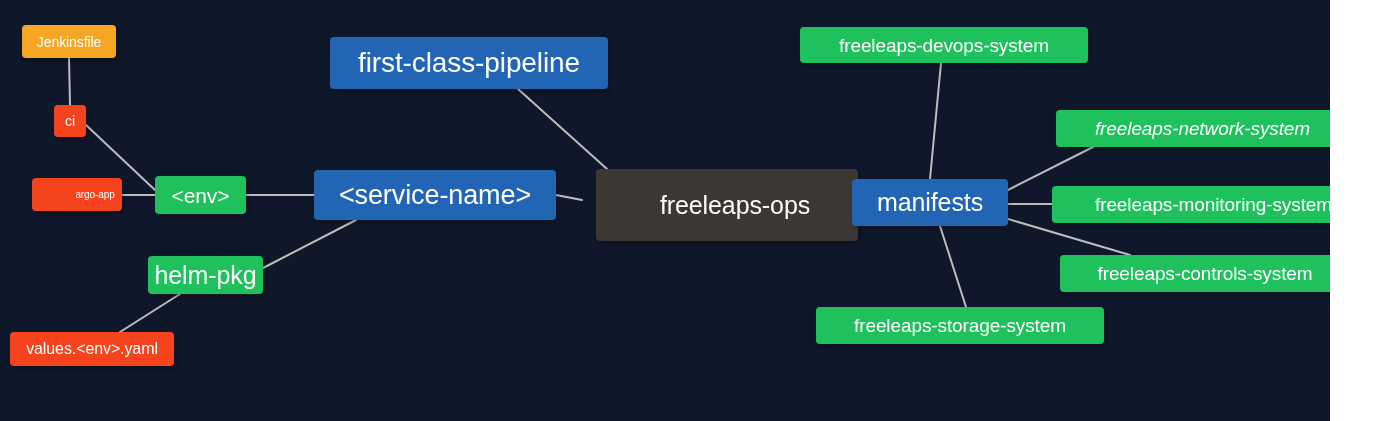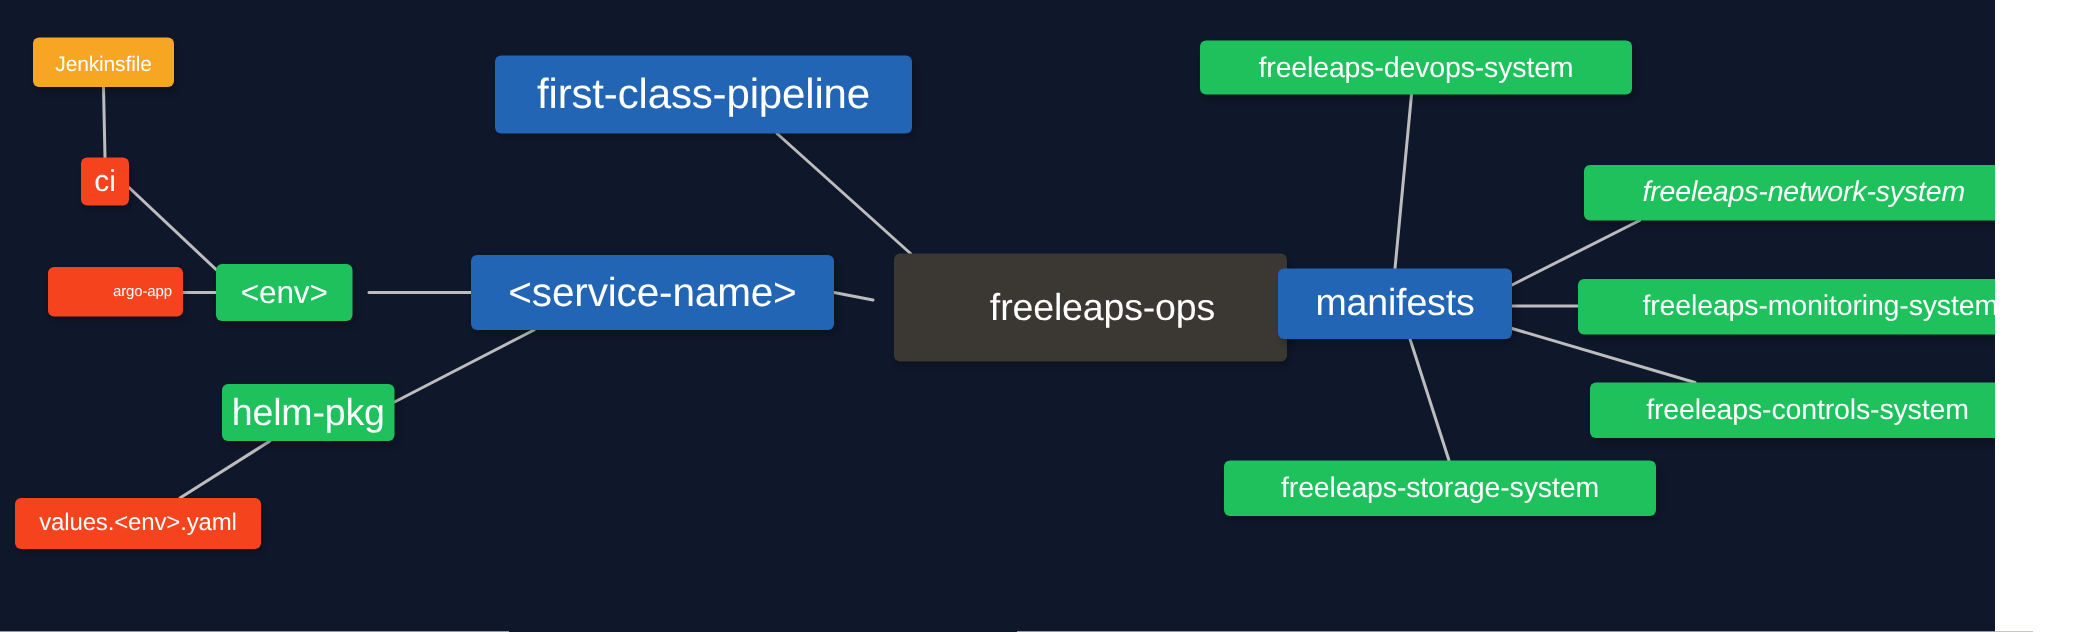--- a/index.html
+++ b/index.html
@@ -51,23 +51,23 @@
       <polyline points="518,89 607,169" fill="none" stroke="#bdbdbd" stroke-width="2" stroke-linecap="round"></polyline>
       <polyline points="844,202 852,202" fill="none" stroke="#bdbdbd" stroke-width="2" stroke-linecap="round"></polyline>
       <polyline points="930,179 941,63" fill="none" stroke="#bdbdbd" stroke-width="2" stroke-linecap="round"></polyline>
       <polyline points="1008,190 1093,147" fill="none" stroke="#bdbdbd" stroke-width="2" stroke-linecap="round"></polyline>
       <polyline points="1008,204 1052,204" fill="none" stroke="#bdbdbd" stroke-width="2" stroke-linecap="round"></polyline>
       <polyline points="1008,219 1130,255" fill="none" stroke="#bdbdbd" stroke-width="2" stroke-linecap="round"></polyline>
       <polyline points="940,226 966,307" fill="none" stroke="#bdbdbd" stroke-width="2" stroke-linecap="round"></polyline>
     </svg>
   <div id="node-layer">
       <div class="node" style="left: 22px; top: 25px; width: 94px; height: 33px; background: rgb(246, 166, 35); font-size: 14px;">Jenkinsfile</div>
-      <div class="node" style="left: 54px; top: 105px; width: 32px; height: 32px; background: rgb(245, 67, 30); font-size: 20px;">ci</div>
+      <div class="node" style="left: 54px; top: 105px; width: 32px; height: 32px; background: rgb(245, 67, 30); font-size: 14px;">ci</div>
       <div class="node" style="left: 32px; top: 178px; width: 90px; height: 33px; background: rgb(245, 67, 30); font-size: 10px; padding-left: 36px;">argo-app</div>
-      <div class="node" style="left: 144px; top: 176px; width: 91px; height: 38px; background: rgb(30, 193, 92); font-size: 21px;">&lt;env&gt;</div>
+      <div class="node" style="left: 155px; top: 176px; width: 91px; height: 38px; background: rgb(30, 193, 92); font-size: 21px;">&lt;env&gt;</div>
       <div class="node" style="left: 148px; top: 256px; width: 115px; height: 38px; background: rgb(30, 193, 92); font-size: 25px;">helm-pkg</div>
       <div class="node" style="left: 10px; top: 332px; width: 164px; height: 34px; background: rgb(245, 67, 30); font-size: 16px;">values.&lt;env&gt;.yaml</div>
       <div class="node" style="left: 314px; top: 170px; width: 242px; height: 50px; background: rgb(34, 101, 181); font-size: 27px;">&lt;service-name&gt;</div>
       <div class="node" style="left: 330px; top: 37px; width: 278px; height: 52px; background: rgb(34, 101, 181); font-size: 28px;">first-class-pipeline</div>
       <div class="node" style="left: 596px; top: 169px; width: 262px; height: 72px; background: rgb(59, 55, 51); font-size: 25px; padding-left: 16px;">freeleaps-ops</div>
       <div class="node" style="left: 852px; top: 179px; width: 156px; height: 47px; background: rgb(34, 101, 181); font-size: 25px;">manifests</div>
       <div class="node" style="left: 800px; top: 27px; width: 288px; height: 36px; background: rgb(30, 193, 92); font-size: 19px;">freeleaps-devops-system</div>
       <div class="node" style="left: 1056px; top: 110px; width: 293px; height: 37px; background: rgb(30, 193, 92); font-size: 19px; font-style: italic;">freeleaps-network-system</div>
       <div class="node" style="left: 1052px; top: 186px; width: 323px; height: 37px; background: rgb(30, 193, 92); font-size: 19px;">freeleaps-monitoring-system</div>
       <div class="node" style="left: 1060px; top: 255px; width: 290px; height: 37px; background: rgb(30, 193, 92); font-size: 19px; text-align: center;">freeleaps-controls-system</div>

